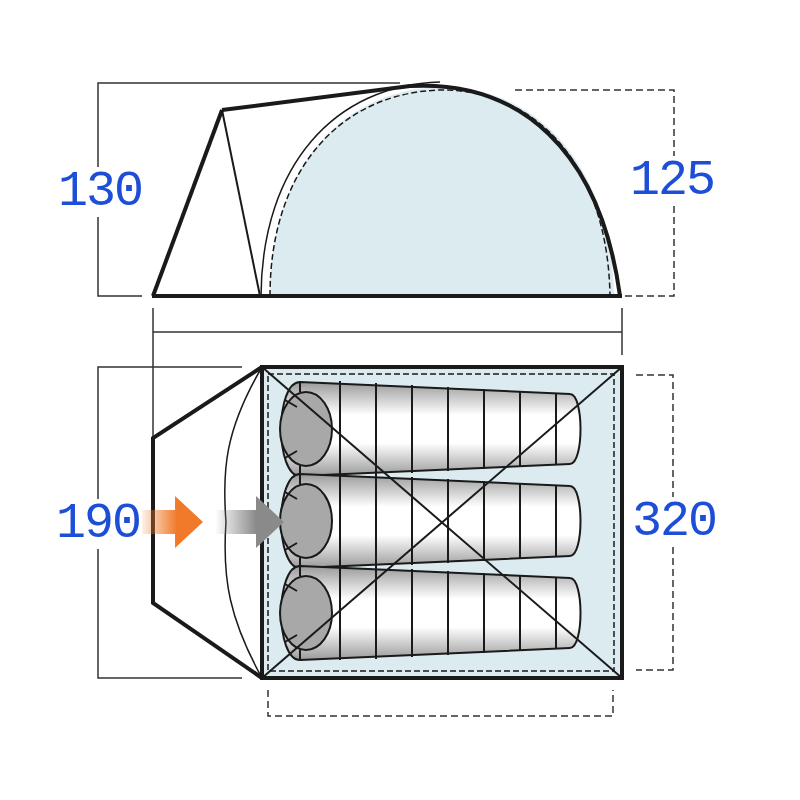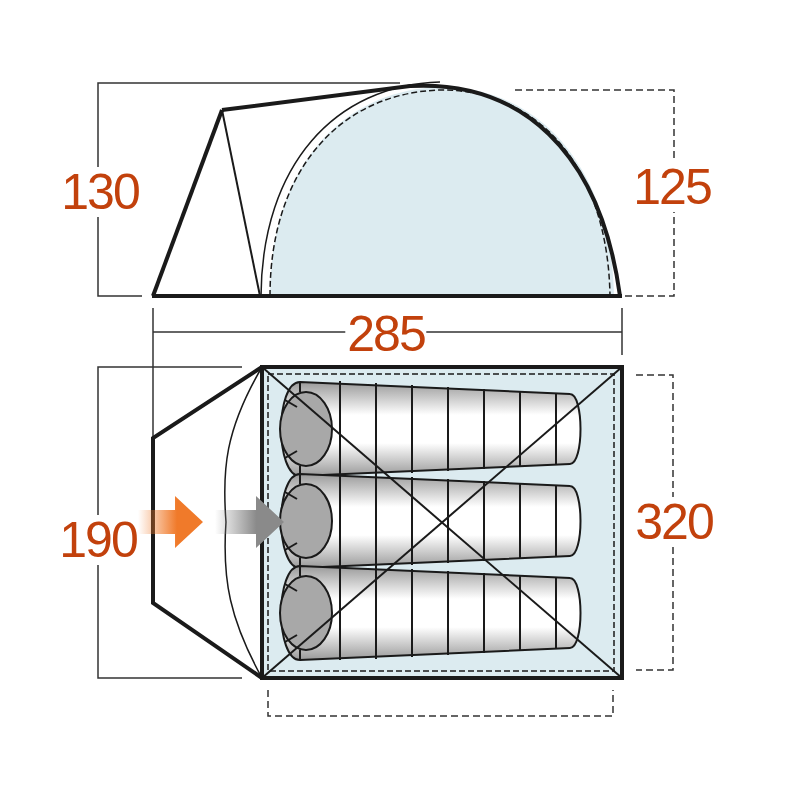--- a/index.html
+++ b/index.html
@@ -1,21 +1,21 @@
 <!DOCTYPE html>
 <html><head>
 <meta charset="utf-8">
 <style>
   html, body { margin:0; padding:0; background:#ffffff; }
   body { width:800px; height:800px; overflow:hidden; font-family:"Liberation Sans", sans-serif; }
   #stage { position:relative; width:800px; height:800px; }
   svg { position:absolute; left:0; top:0; }
   .dim-label {
-    position:absolute; font-family:Liberation Sans, sans-serif; font-size:50px;
-    color:#c2410c; letter-spacing:-2px; line-height:1; background:#fff; padding:0 2px;
+    position:absolute; font-family:Liberation Mono, monospace; font-size:50px;
+    color:#1d4ed8; letter-spacing:-2px; line-height:1; background:#fff; padding:0 2px;
     transform:translate(-50%,-50%); white-space:nowrap;
   }
 </style>
 </head>
 <body>
 
 <div id="stage">
   <svg width="800" height="800" viewBox="0 0 800 800">
     <defs>
       <linearGradient id="bagGrad" x1="0" y1="0" x2="0" y2="1">
@@ -96,17 +96,16 @@
 
       <path d="M262,367 L153,438 L153,603 L262,678" fill="none" stroke="#1a1a1a" stroke-width="4"></path>
       <path d="M262,367 C225,430 222,470 226,522 C222,580 230,620 262,678" fill="none" stroke="#1a1a1a" stroke-width="1.5"></path>
 
       <path d="M138,510 L175,510 L175,496 L203,522 L175,548 L175,534 L138,534 Z" fill="url(#orangeGrad)"></path>
       <path d="M215,510 L256,510 L256,496 L284,522 L256,548 L256,534 L215,534 Z" fill="url(#greyGrad)"></path>
     </g>
   </svg>
 
   <div class="dim-label" style="left:100px; top:192px;">130</div>
-  <div class="dim-label" style="left:672px; top:187px;">125</div>
-  <div class="dim-label" style="left:386px; top:334px;">285</div>
-  <div class="dim-label" style="left:98px; top:524px;margin-top:16px;">190</div>
+  <div class="dim-label" style="left:672px; top:181px;">125</div>
+  <div class="dim-label" style="left:98px; top:524px;">190</div>
   <div class="dim-label" style="left:674px; top:522px;">320</div>
 </div>
 
 </body></html>

